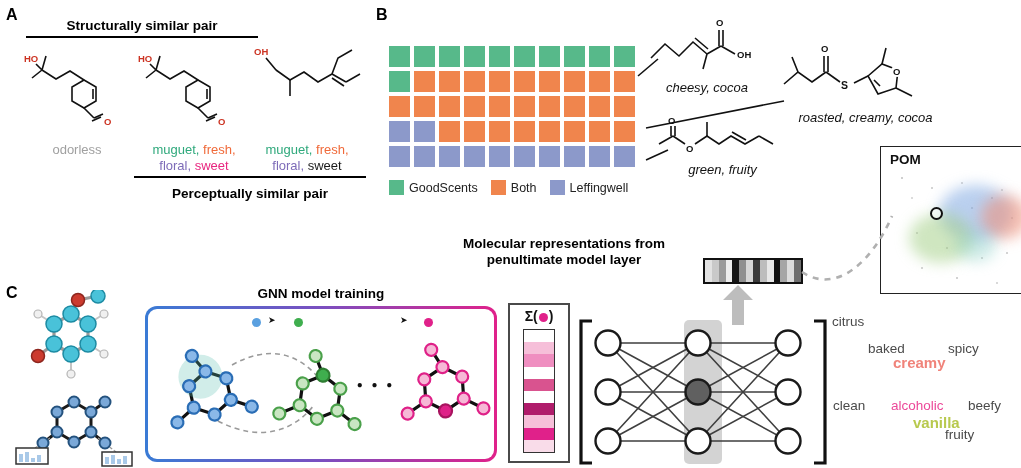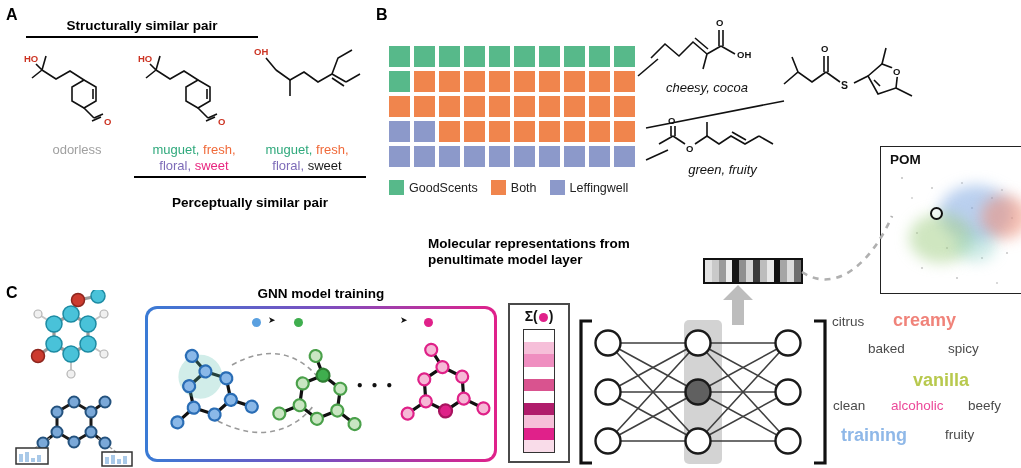--- a/index.html
+++ b/index.html
@@ -2,21 +2,21 @@
 <html><head>
 <meta charset="utf-8">
 <style>
   html,body{margin:0;padding:0;background:#fff;}
   #canvas{position:relative;width:1021px;height:468px;background:#fff;overflow:hidden;
           font-family:"Liberation Sans",sans-serif;color:#111;}
   .abs{position:absolute;}
   .panel-letter{position:absolute;font-weight:bold;font-size:16px;color:#000;}
   .head{font-weight:bold;font-size:13.5px;text-align:center;color:#000;}
   .head-top{border-bottom:2.5px solid #000;padding-bottom:3px;}
-  .head-bottom{border-top:2.5px solid #000;padding-top:17px;}
+  .head-bottom{border-top:2.5px solid #000;padding-top:8px;}
   .cap{font-size:13px;text-align:center;line-height:16px;}
   .cap-italic{font-style:italic;font-size:13px;text-align:center;color:#111;}
   .atom{font-size:9.5px;font-weight:bold;font-family:"Liberation Sans",sans-serif;}
   .red{fill:#cc3322;}
   .blk{fill:#111;}
   
   .waffle{position:absolute;left:389px;top:46px;display:grid;
           grid-template-columns:repeat(10,21px);grid-auto-rows:21px;gap:4px;}
   .wsq{width:21px;height:21px;}
   .legend{position:absolute;left:389px;top:180px;display:flex;align-items:center;gap:13px;
@@ -33,21 +33,21 @@
   .blob3{left:100px;top:48px;width:48px;height:44px;background:rgba(240,140,115,0.55);}
   .blob4{left:75px;top:85px;width:40px;height:30px;background:rgba(120,200,190,0.35);}
   .pom-speckle{position:absolute;left:20px;top:30px;width:2px;height:2px;background:#bfbfbf;border-radius:50%;
     box-shadow:30px 10px #c6c6c6,60px 5px #ccc,90px 20px #c2c2c2,110px 40px #ccc,15px 55px #c9c9c9,
     45px 70px #c4c4c4,80px 80px #cdcdcd,105px 75px #c6c6c6,125px 60px #cbcbcb,20px 90px #c9c9c9,
     55px 100px #c3c3c3,95px 105px #ccc,120px 95px #c7c7c7,10px 20px #d0d0d0,70px 30px #c5c5c5,
     100px 12px #cfcfcf,40px 35px #c8c8c8,130px 25px #cdcdcd;}
   .pom-marker{position:absolute;left:49px;top:60px;width:9px;height:9px;border:2.2px solid #111;
               border-radius:50%;background:rgba(255,255,255,0.6);}
   
-  .repr-text{position:absolute;left:428px;top:236px;width:272px;
+  .repr-text{position:absolute;left:428px;top:236px;width:272px;text-align:center;
              font-weight:bold;font-size:13.5px;line-height:16px;color:#000;}
   .repr-strip{position:absolute;left:703px;top:258px;width:100px;height:26px;
               border:2px solid #111;box-sizing:border-box;display:flex;background:#fff;}
   .rcell{flex:1;}
   
   .gnn-title{position:absolute;left:145px;top:286px;width:352px;text-align:center;
              font-weight:bold;font-size:13.5px;color:#000;}
   .gnn-wrap{position:absolute;left:145px;top:306px;width:352px;height:156px;border-radius:12px;
             background:linear-gradient(90deg,#3a7bd5,#7a4fc0,#e0218a);padding:3px;box-sizing:border-box;}
   .gnn-inner{position:relative;width:100%;height:100%;background:#fff;border-radius:9px;overflow:hidden;}
@@ -59,21 +59,21 @@
   .sigma-box{position:absolute;left:508px;top:303px;width:62px;height:160px;border:2.5px solid #4a4a4a;
              background:#fff;box-sizing:border-box;}
   .sigma-head{margin-top:3px;text-align:center;font-weight:bold;font-size:14px;color:#111;}
   .sigma-dot{display:inline-block;width:9px;height:9px;border-radius:50%;background:#e0218a;
              vertical-align:middle;margin:0 1px;}
   .sigma-strip{margin:5px auto 0 auto;width:30px;height:122px;border:1.5px solid #333;
                display:flex;flex-direction:column;background:#fff;}
   .scell{flex:1;}
   
   .word{position:absolute;font-size:13.5px;}
-  .word-big{font-size:18px;font-weight:bold;}
+  .word-big{font-size:15px;font-weight:bold;margin-top:44px;}
   .overlay{position:absolute;left:0;top:0;z-index:50;pointer-events:none;}
 </style>
 </head>
 <body>
 
 <div id="canvas">
 
   <span class="panel-letter" style="left:6px;top:6px;">A</span>
 
   <div class="abs head head-top" style="left:26px;top:18px;width:232px;">Structurally similar pair</div>
@@ -218,20 +218,21 @@
       <path d="M76,45 L90,38"></path>
       <polygon points="90,38 104,26 120,32 118,50 100,56"></polygon>
       <path d="M96,42 L102,48"></path>
       <path d="M104,26 L108,10 M118,50 L134,58"></path>
     </g>
     <circle cx="119" cy="33" r="6" fill="#fff" stroke="none"></circle>
     <text x="43" y="14" class="atom blk">O</text>
     <text x="63" y="51" class="atom blk" style="font-size:10.5px;">S</text>
     <text x="115" y="37" class="atom blk">O</text>
   </svg>
+  <div class="abs cap-italic" style="left:778px;top:110px;width:175px;">roasted, creamy, cocoa</div>
 
   <svg class="abs" style="left:655px;top:114px;" width="140" height="48">
     <g stroke="#111" stroke-width="1.6" fill="none">
       <path d="M4,30 L18,22 M16,22 V12 M20,22 V12"></path>
       <path d="M18,22 L30,30"></path>
       <path d="M40,30 L52,22 L64,30 L76,22 L90,30 L104,22 M77,18 L91,26"></path>
       <path d="M52,22 L52,8"></path>
       <path d="M104,22 L118,30"></path>
     </g>
     <text x="13" y="10" class="atom blk">O</text>

